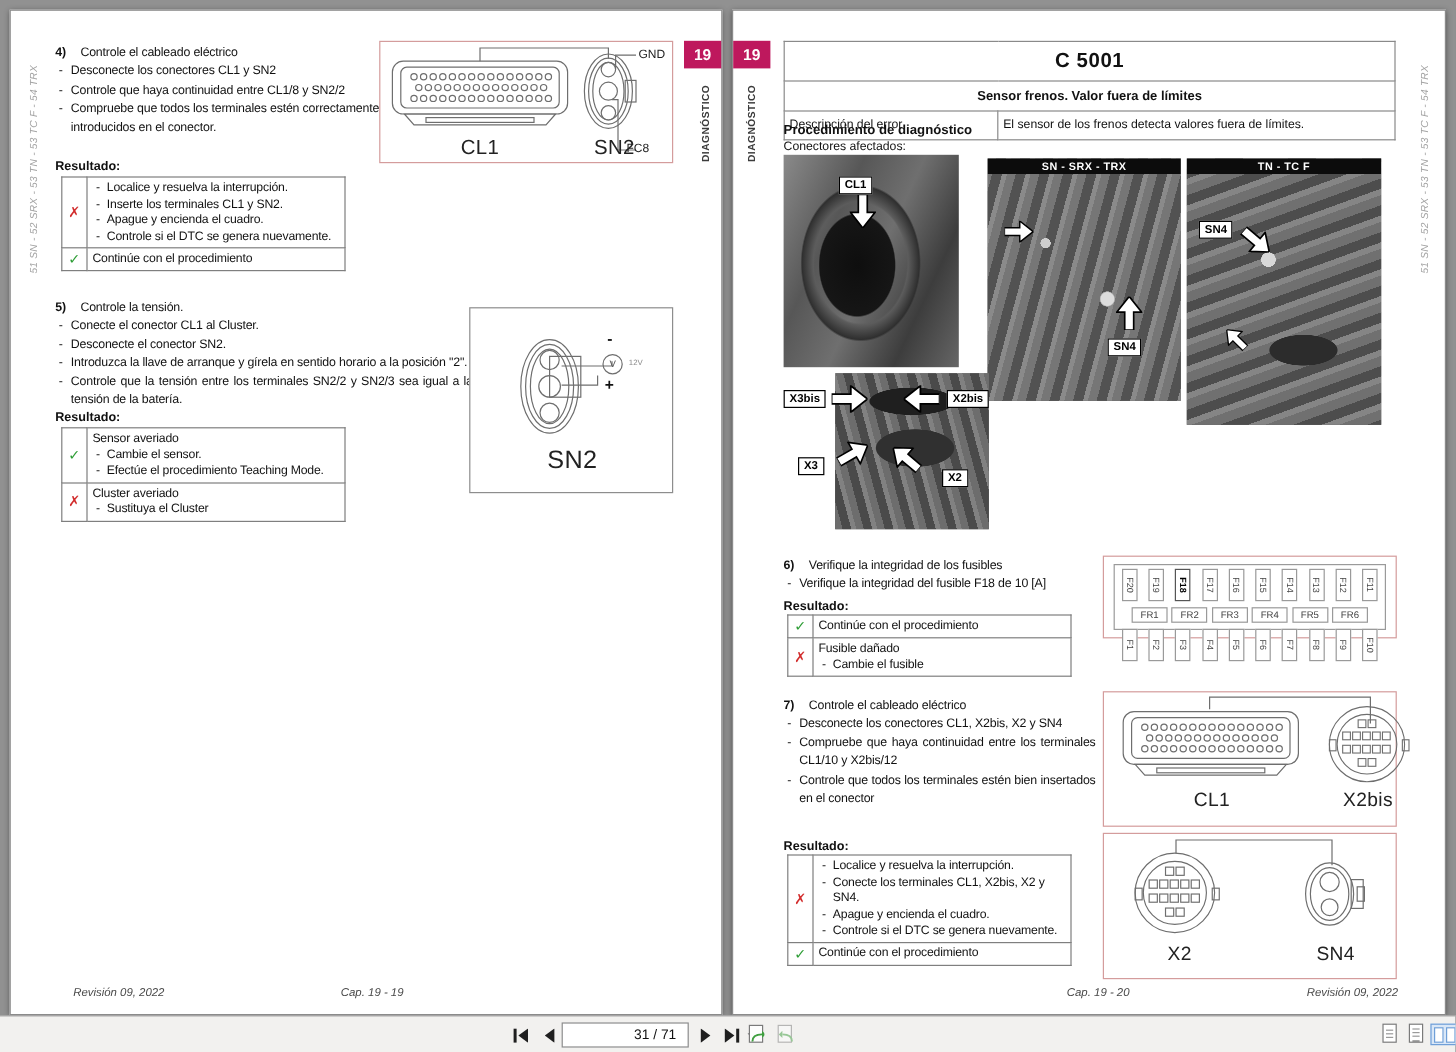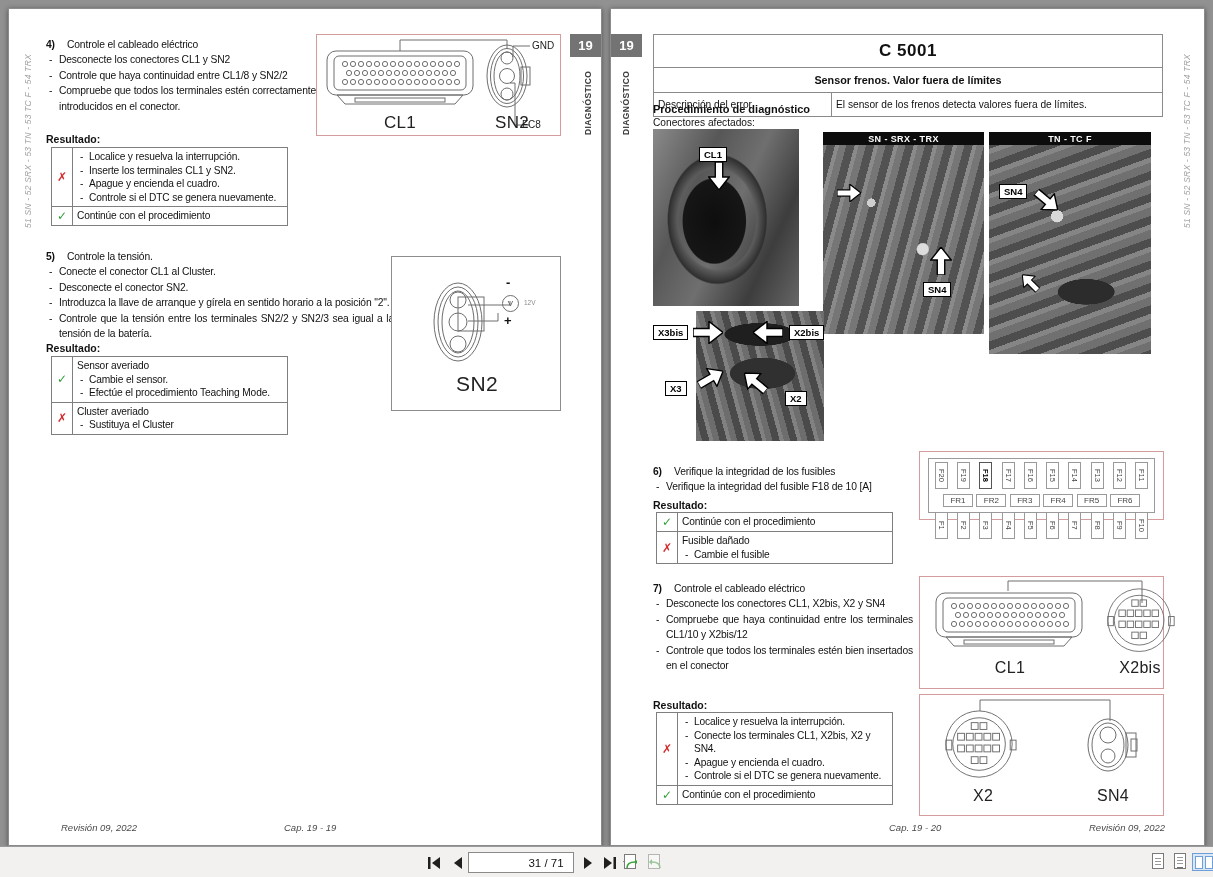--- a/index.html
+++ b/index.html
@@ -32,21 +32,21 @@
   .rt { font-size:10.2px; line-height:13.5px; letter-spacing:-.15px; color:#111; }
   .rb { position:relative; padding-left:12px; font-size:10.2px; line-height:13.5px;
         letter-spacing:-.15px; color:#111; }
   .rb::before { content:"-"; position:absolute; left:3px; }
 
   
   .vside { position:absolute; writing-mode:vertical-rl; transform:rotate(180deg);
     font-style:italic; font-size:8.5px; color:#a3a3a3; white-space:nowrap; letter-spacing:.2px; }
   .vlabel { position:absolute; writing-mode:vertical-rl; transform:rotate(180deg);
     font-weight:bold; font-size:8.5px; color:#3c3c3c; letter-spacing:.4px; }
-  .tab19 { position:absolute; width:31px; height:23px; background:#737373; color:#fff;
+  .tab19 { position:absolute; width:31px; height:23px; background:#be185d; color:#fff;
     font-weight:bold; font-size:13px; display:flex; align-items:center; justify-content:center; }
 
   
   .diag { position:absolute; background:#fff; border:1px solid #d49c9c; }
   .diag.gray { border-color:#8d8d8d; }
   .dlabel { position:absolute; text-align:center; font-size:17px; color:#222; letter-spacing:.3px; }
   .pin-lab { position:absolute; font-size:10px; color:#222; }
   svg.sch  { position:absolute; }
   .sch path, .sch rect, .sch circle, .sch ellipse, .sch polyline, .sch line
      { fill:none; stroke:#6e6e6e; stroke-width:1; }
@@ -371,21 +371,21 @@
       <tr>
         <td class="mark mx">✗</td>
         <td>
           <div class="rt">Fusible dañado</div>
           <div class="rb">Cambie el fusible</div>
         </td>
       </tr>
     </tbody>
       </table>
 
-    <div class="diag" style="left:308px; top:442px; width:245px; height:69px;text-decoration:underline;">
+    <div class="diag" style="left:308px; top:454px; width:245px; height:69px;text-decoration:underline;">
       <div class="fusepanel" style="left:8px; top:6px; right:8px; bottom:6px;">
         <div class="frow" style="top:3px;">
           <span class="fuse">F20</span>
           <span class="fuse">F19</span>
           <span class="fuse hl">F18</span>
           <span class="fuse">F17</span>
           <span class="fuse">F16</span>
           <span class="fuse">F15</span>
           <span class="fuse">F14</span>
           <span class="fuse">F13</span>

